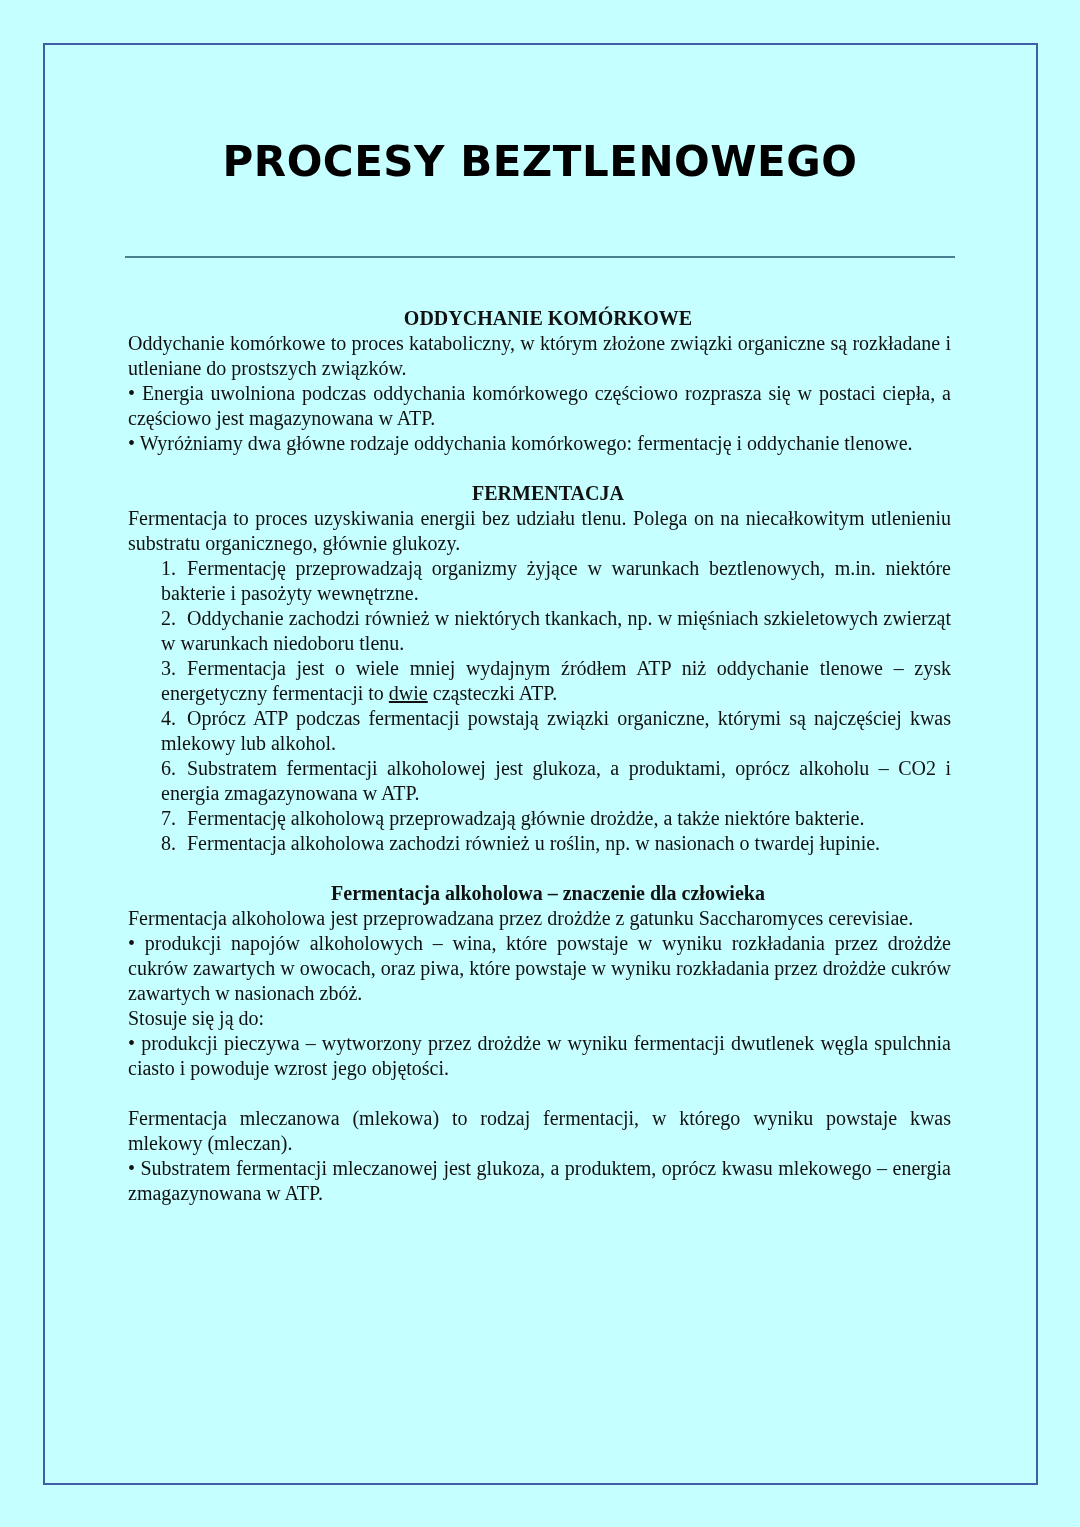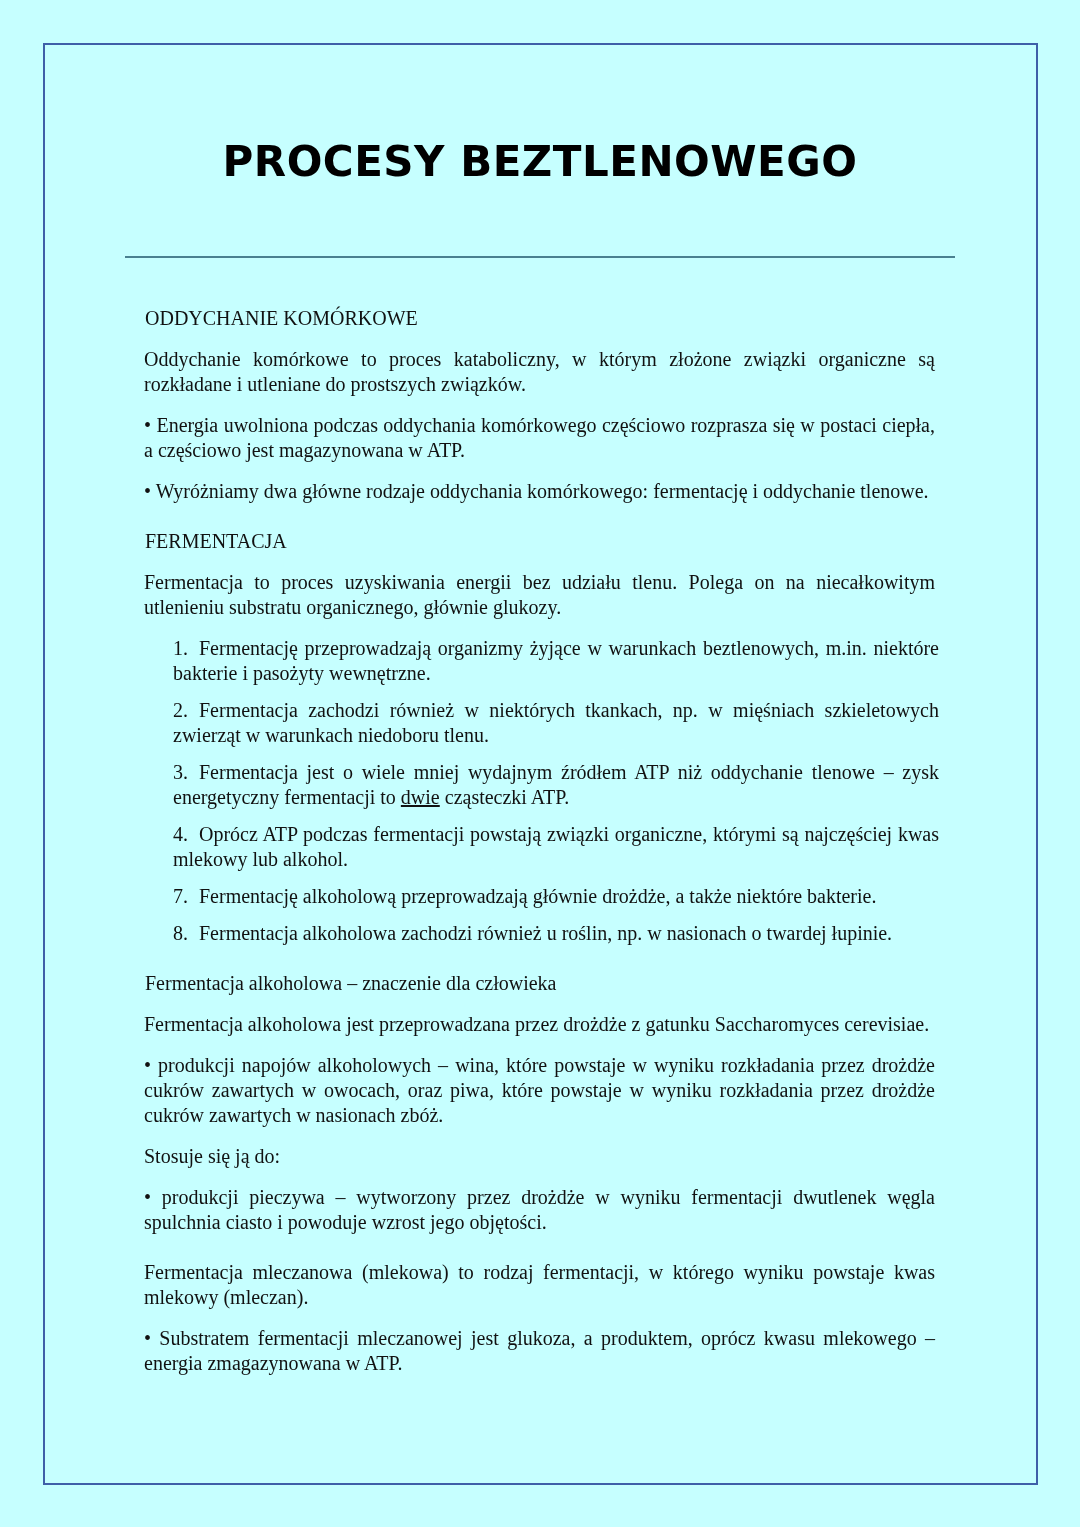--- a/index.html
+++ b/index.html
@@ -50,38 +50,39 @@
     .content {
       position: absolute;
       left: 128px;
       top: 306px;
       width: 823px;
       font-size: 20px;
       line-height: 25px;
     }
     .section { margin: 0 0 25px 0; }
     .section-heading {
-      font-weight: normal;
+      font-weight: bold;
       margin: 0;
       padding-left: 17px;
       font-size: 20px;
       line-height: 25px;
+      text-align: center;
     }
     .para {
-      margin: 16px;
+      margin: 0;
       text-align: justify;
       text-align-last: left;
     }
     .numbered {
       margin: 0;
       padding: 0;
       list-style: none;
     }
     .numbered li {
-      margin: 12px;
+      margin: 0;
       padding-left: 33px;
       text-align: justify;
       text-align-last: left;
     }
     .numbered .num {
       display: inline-block;
       width: 26px;
     }
     .u { text-decoration: underline; }
   </style>
@@ -102,23 +103,24 @@
     <p class="para">Oddychanie komórkowe to proces kataboliczny, w którym złożone związki organiczne są rozkładane i utleniane do prostszych związków.</p>
     <p class="para">• Energia uwolniona podczas oddychania komórkowego częściowo rozprasza się w postaci ciepła, a częściowo jest magazynowana w ATP.</p>
     <p class="para">• Wyróżniamy dwa główne rodzaje oddychania komórkowego: fermentację i oddychanie tlenowe.</p>
   </div>
 
   <div class="section">
     <p class="section-heading">FERMENTACJA</p>
     <p class="para">Fermentacja to proces uzyskiwania energii bez udziału tlenu. Polega on na niecałkowitym utlenieniu substratu organicznego, głównie glukozy.</p>
     <ol class="numbered">
       <li><span class="num">1.</span><span>Fermentację przeprowadzają organizmy żyjące w warunkach beztlenowych, m.in. niektóre bakterie i pasożyty wewnętrzne.</span></li>
-      <li><span class="num">2.</span><span>Fermentacja zachodzi również w niektórych tkankach, np. w mięśniach szkieletowych zwierząt w warunkach niedoboru tlenu.</span></li>
+      <li><span class="num">2.</span><span>Oddychanie zachodzi również w niektórych tkankach, np. w mięśniach szkieletowych zwierząt w warunkach niedoboru tlenu.</span></li>
       <li><span class="num">3.</span><span>Fermentacja jest o wiele mniej wydajnym źródłem ATP niż oddychanie tlenowe – zysk energetyczny fermentacji to </span><span class="u">dwie</span><span> cząsteczki ATP.</span></li>
       <li><span class="num">4.</span><span>Oprócz ATP podczas fermentacji powstają związki organiczne, którymi są najczęściej kwas mlekowy lub alkohol.</span></li>
+      <li><span class="num">6.</span><span>Substratem fermentacji alkoholowej jest glukoza, a produktami, oprócz alkoholu – CO2 i energia zmagazynowana w ATP.</span></li>
       <li><span class="num">7.</span><span>Fermentację alkoholową przeprowadzają głównie drożdże, a także niektóre bakterie.</span></li>
       <li><span class="num">8.</span><span>Fermentacja alkoholowa zachodzi również u roślin, np. w nasionach o twardej łupinie.</span></li>
     </ol>
   </div>
 
   <div class="section">
     <p class="section-heading">Fermentacja alkoholowa – znaczenie dla człowieka</p>
     <p class="para">Fermentacja alkoholowa jest przeprowadzana przez drożdże z gatunku Saccharomyces cerevisiae.</p>
     <p class="para">• produkcji napojów alkoholowych – wina, które powstaje w wyniku rozkładania przez drożdże cukrów zawartych w owocach, oraz piwa, które powstaje w wyniku rozkładania przez drożdże cukrów zawartych w nasionach zbóż.</p>
     <p class="para">Stosuje się ją do:</p>

